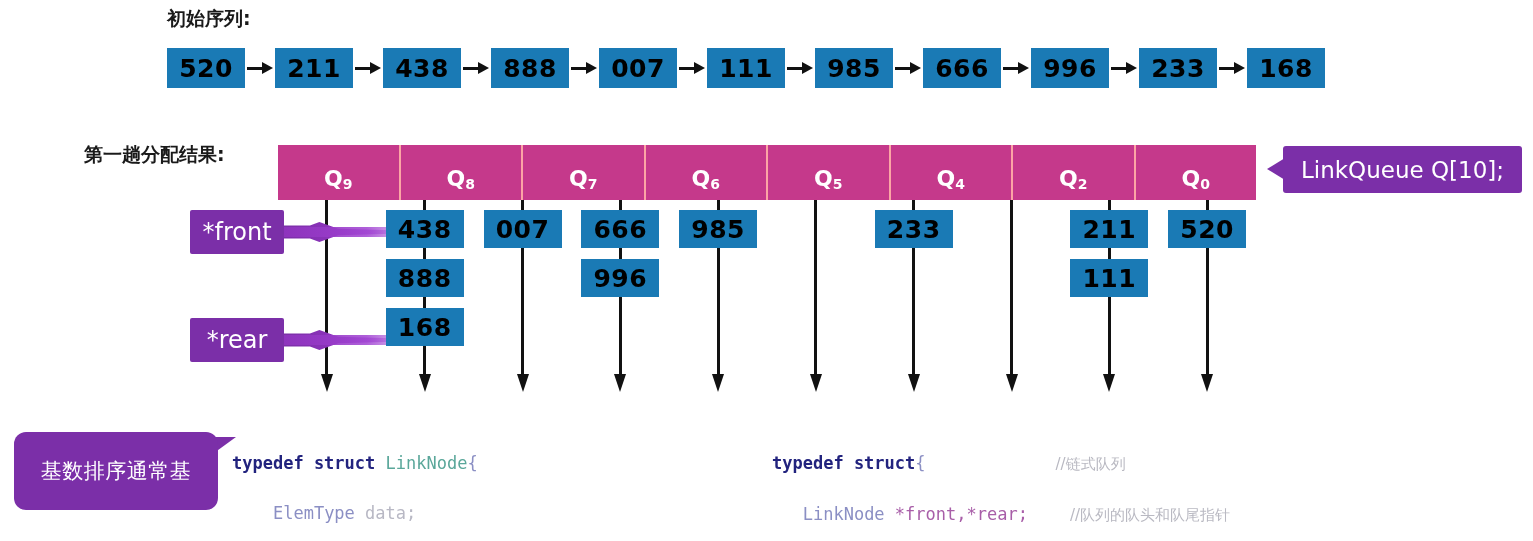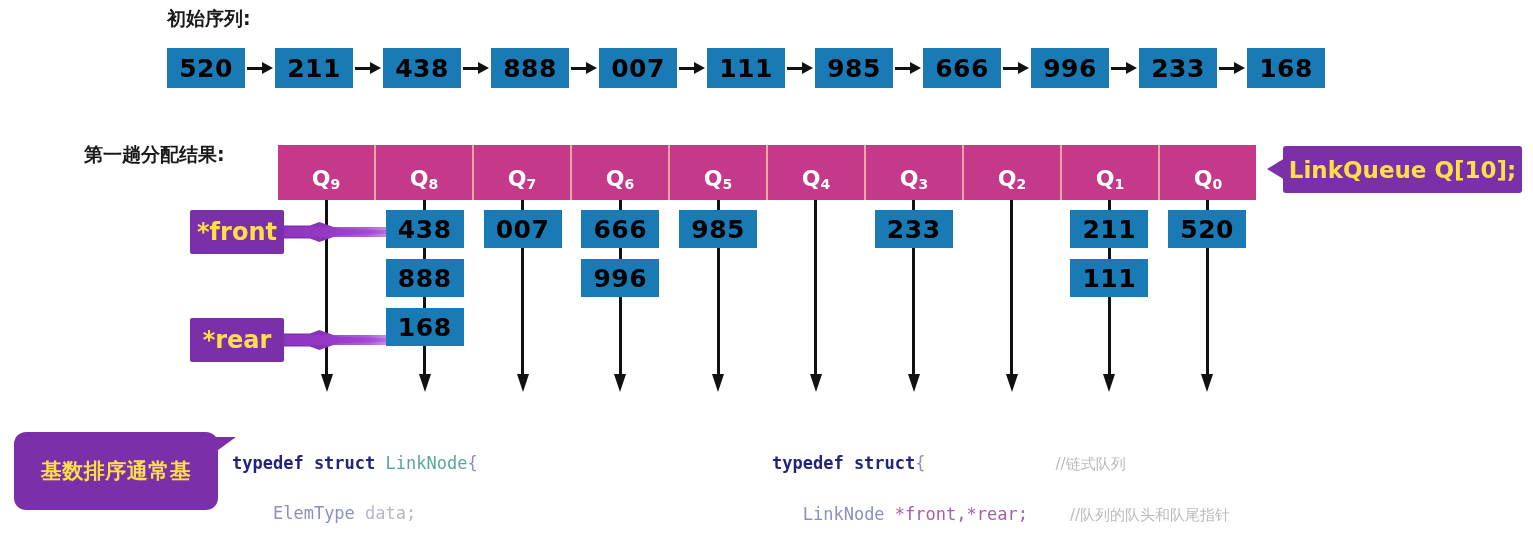--- a/index.html
+++ b/index.html
@@ -59,22 +59,22 @@
   .varrow{top:200px;width:12px;height:192px;}
   .varrow .vshaft{position:absolute;left:4.5px;top:0;width:3px;height:178px;background:#111;}
   .varrow .vhead{
     position:absolute;left:0;top:174px;width:0;height:0;
     border-left:6px solid transparent;border-right:6px solid transparent;
     border-top:18px solid #111;
   }
 
   
   .callout{
-    background:#7b2fa8;color:#fde047;
-    font-weight:700;box-sizing:border-box;
+    background:#7b2fa8;color:#ffffff;
+    font-weight:400;box-sizing:border-box;
     display:flex;align-items:center;justify-content:center;
     font-family:"DejaVu Sans","Liberation Sans",sans-serif;
     border-radius:2px;
   }
   .ptr-callout{width:94px;height:44px;font-size:24px;}
   
   .flare{
     position:absolute;left:94px;top:12px;height:20px;width:118px;
     background:linear-gradient(to right,#7b2fa8 0%,#8e34bd 45%,rgba(155,60,205,0.75) 72%,rgba(170,80,215,0.0) 100%);
     clip-path:polygon(0 18%,22% 18%,30% 0,46% 34%,100% 42%,100% 58%,46% 66%,30% 100%,22% 82%,0 82%);
@@ -193,27 +193,21 @@
       <div class="qcell">
         <span class="qlabel"><span>Q</span><sub>6</sub></span>
       </div>
       <div class="qcell">
         <span class="qlabel"><span>Q</span><sub>5</sub></span>
       </div>
       <div class="qcell">
         <span class="qlabel"><span>Q</span><sub>4</sub></span>
       </div>
       <div class="qcell">
-        <span class="qlabel"><span>Q</span><sub>3</sub></span>
-      </div>
-      <div class="qcell">
         <span class="qlabel"><span>Q</span><sub>2</sub></span>
-      </div>
-      <div class="qcell">
-        <span class="qlabel"><span>Q</span><sub>1</sub></span>
       </div>
       <div class="qcell">
         <span class="qlabel"><span>Q</span><sub>0</sub></span>
       </div>
     </div>
 
   <div class="abs" id="lq-tail"></div>
   <div class="abs callout" id="lq-callout">LinkQueue Q[10];</div>
 
   <div id="queue-body">

